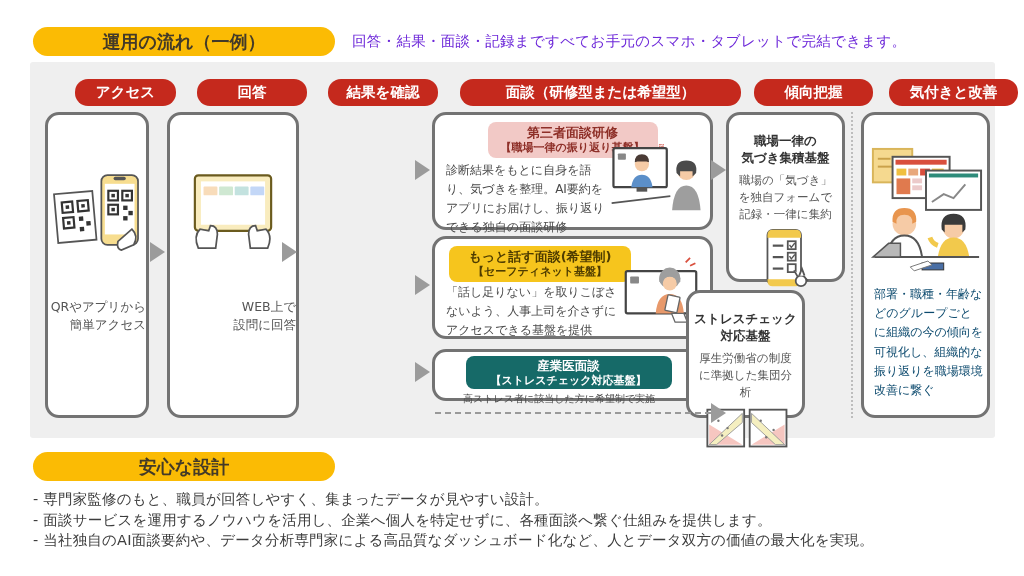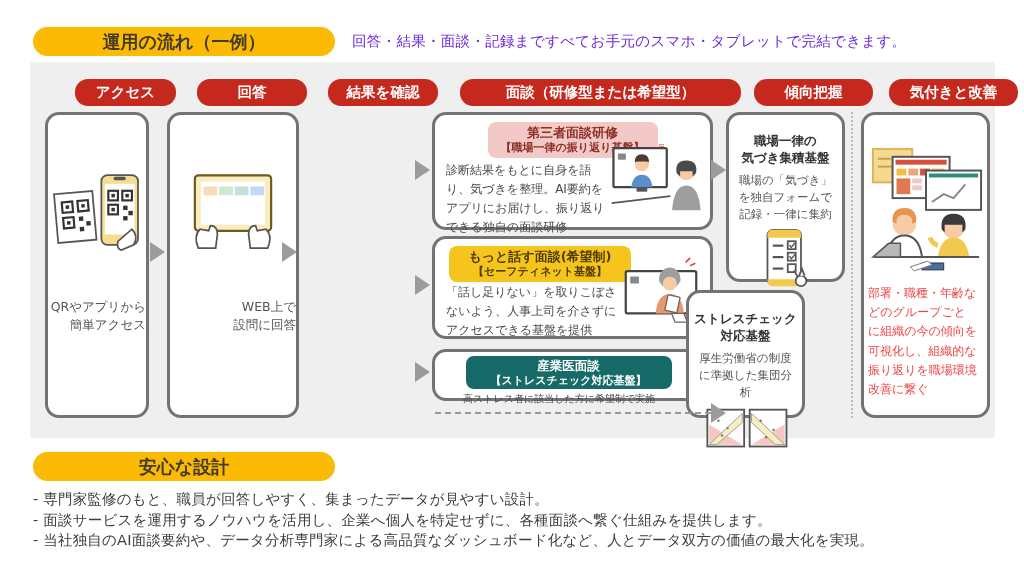--- a/index.html
+++ b/index.html
@@ -75,22 +75,22 @@
 
   
   #card-trend-0 { left:696px; top:50px;  width:119px; height:170px; }
   #card-trend-1 { left:656px; top:228px; width:119px; height:128px; }
   .trend-title { margin-top:18px; text-align:center; font-weight:bold; font-size:12.5px; color:#333333; line-height:1.35; }
   .trend-body  { margin:5px auto 0 auto; width:104px; text-align:center; font-size:11.5px; color:#555555; line-height:1.5; }
   .trend-illu  { display:block; margin:4px auto 0 auto; }
 
   
   #kaizen-text {
-    position:absolute; left:4px; top:170px; width:110px;
-    font-size:12px; color:#ef4444; line-height:1.6;font-family:Liberation Mono, monospace;
+    position:absolute; left:10px; top:170px; width:110px;
+    font-size:12px; color:#0c4a6e; line-height:1.6;
   }
   #kaizen-illu { display:block; margin:14px auto 0 auto; }
 
   
   #trend-divider { position:absolute; left:821px; top:50px; height:306px; width:0; border-left:2px dotted #bdbdbd; }
 
   
   .arrow {
     position:absolute; width:0; height:0;
     border-top:10px solid transparent; border-bottom:10px solid transparent;

